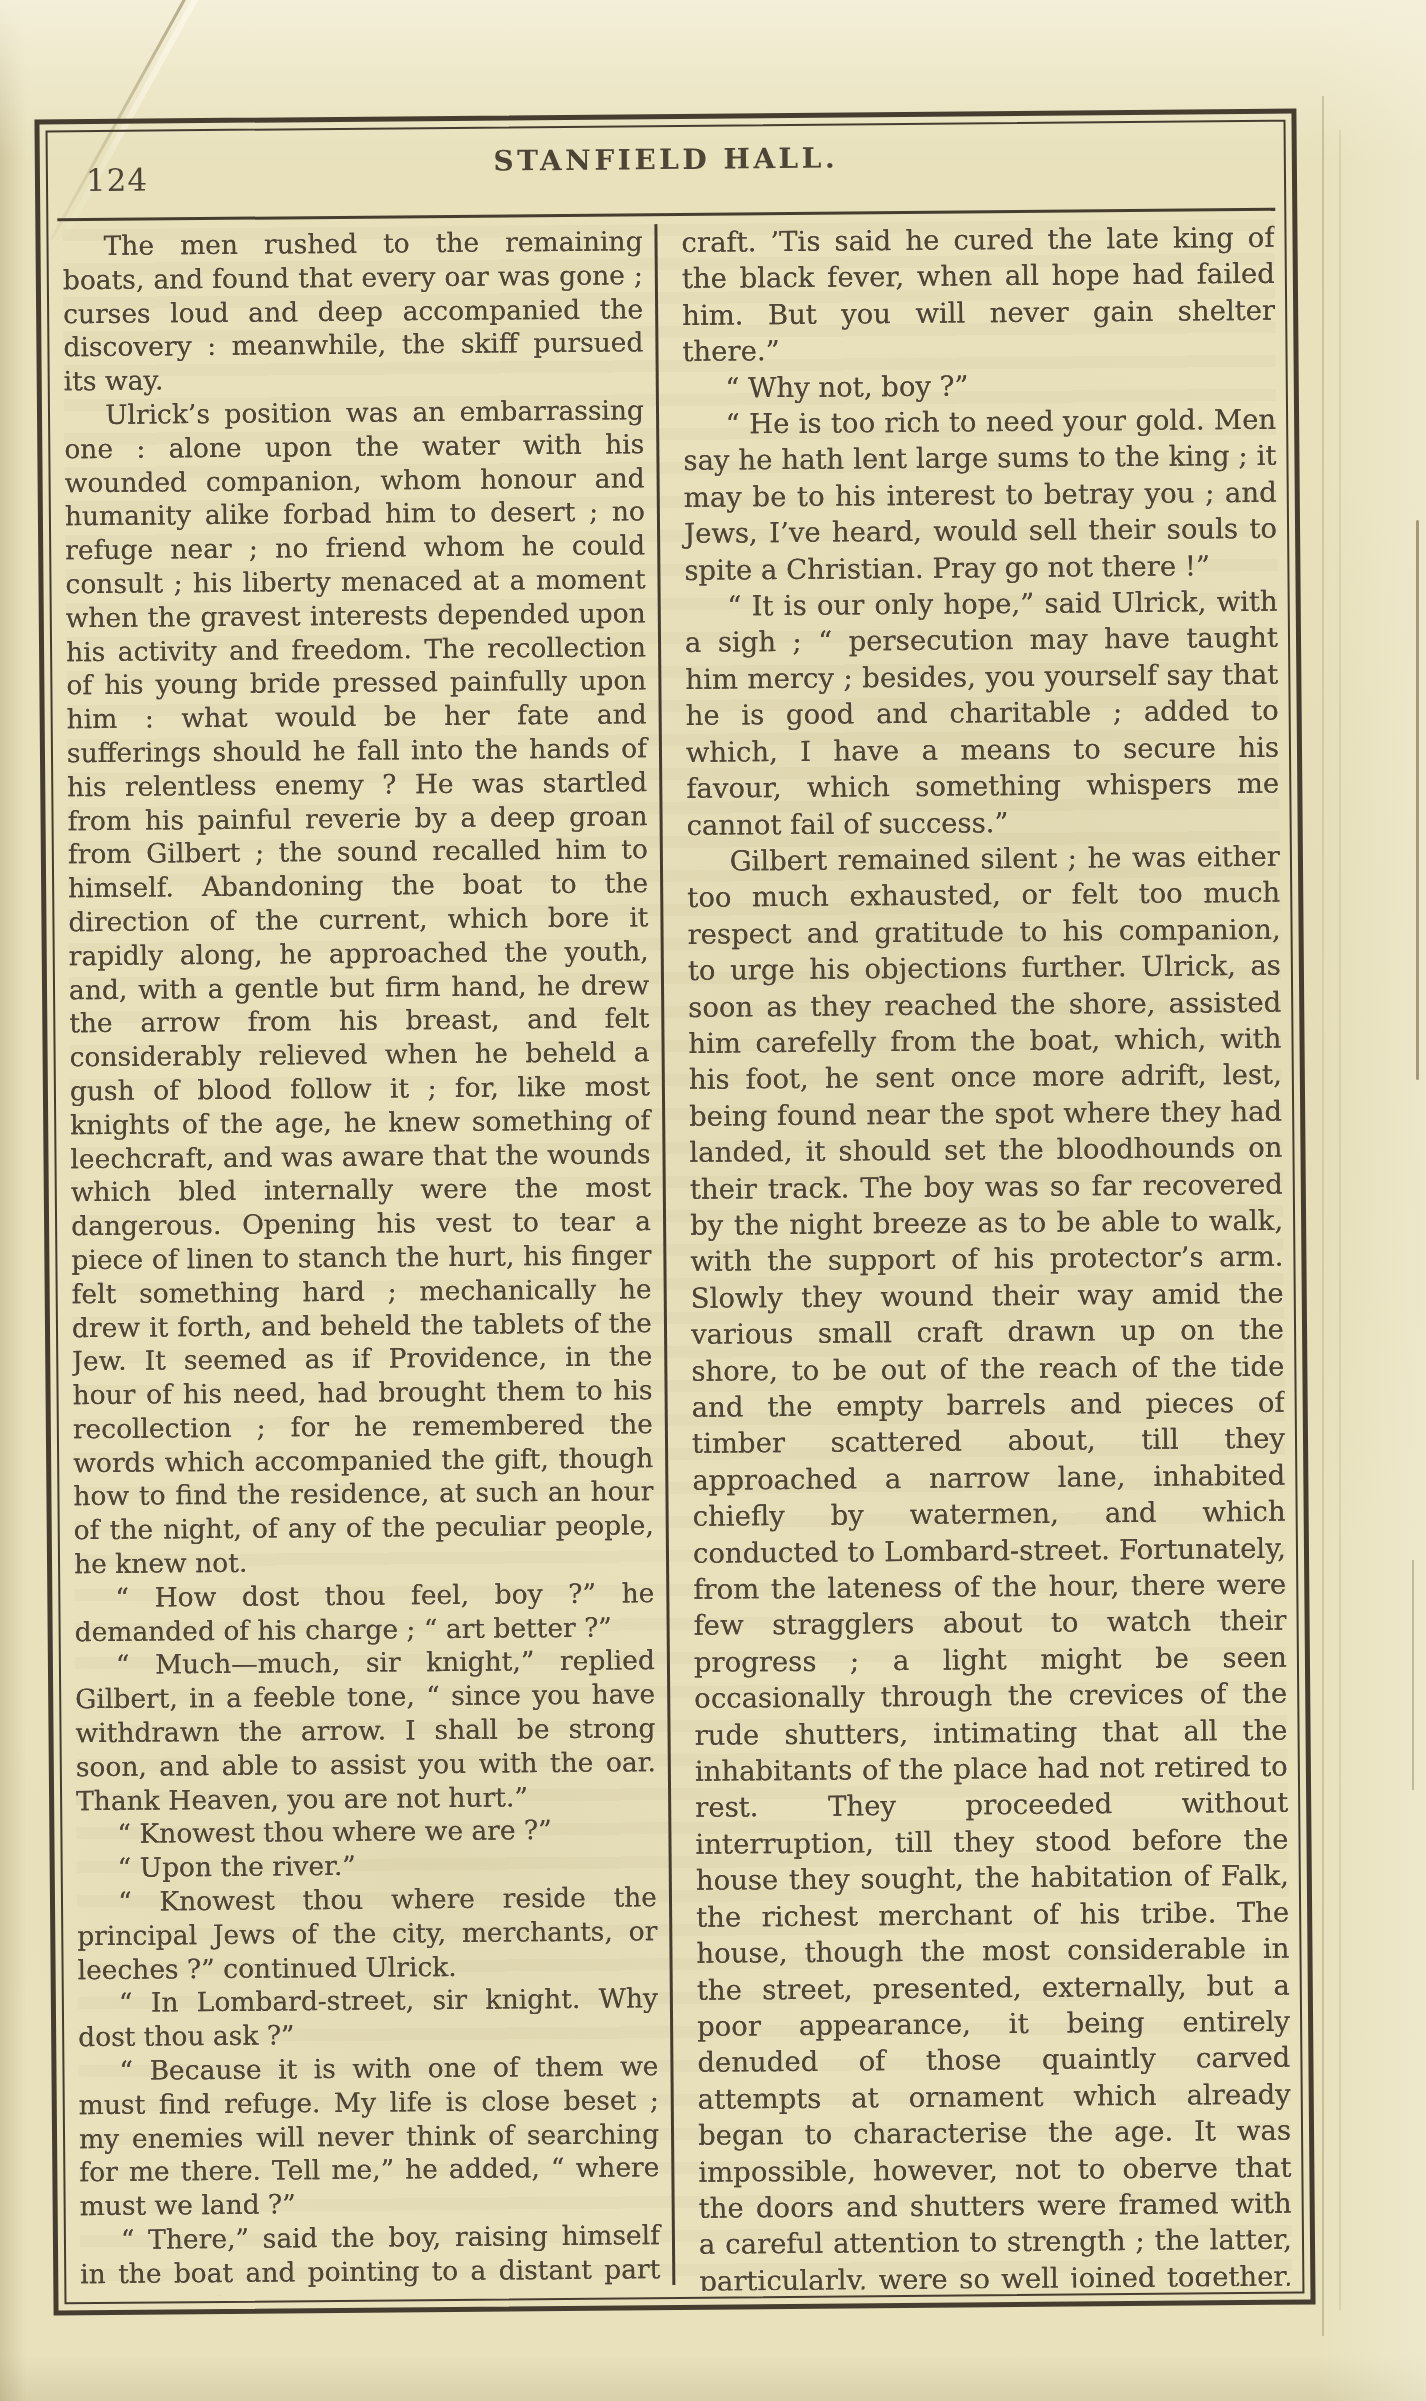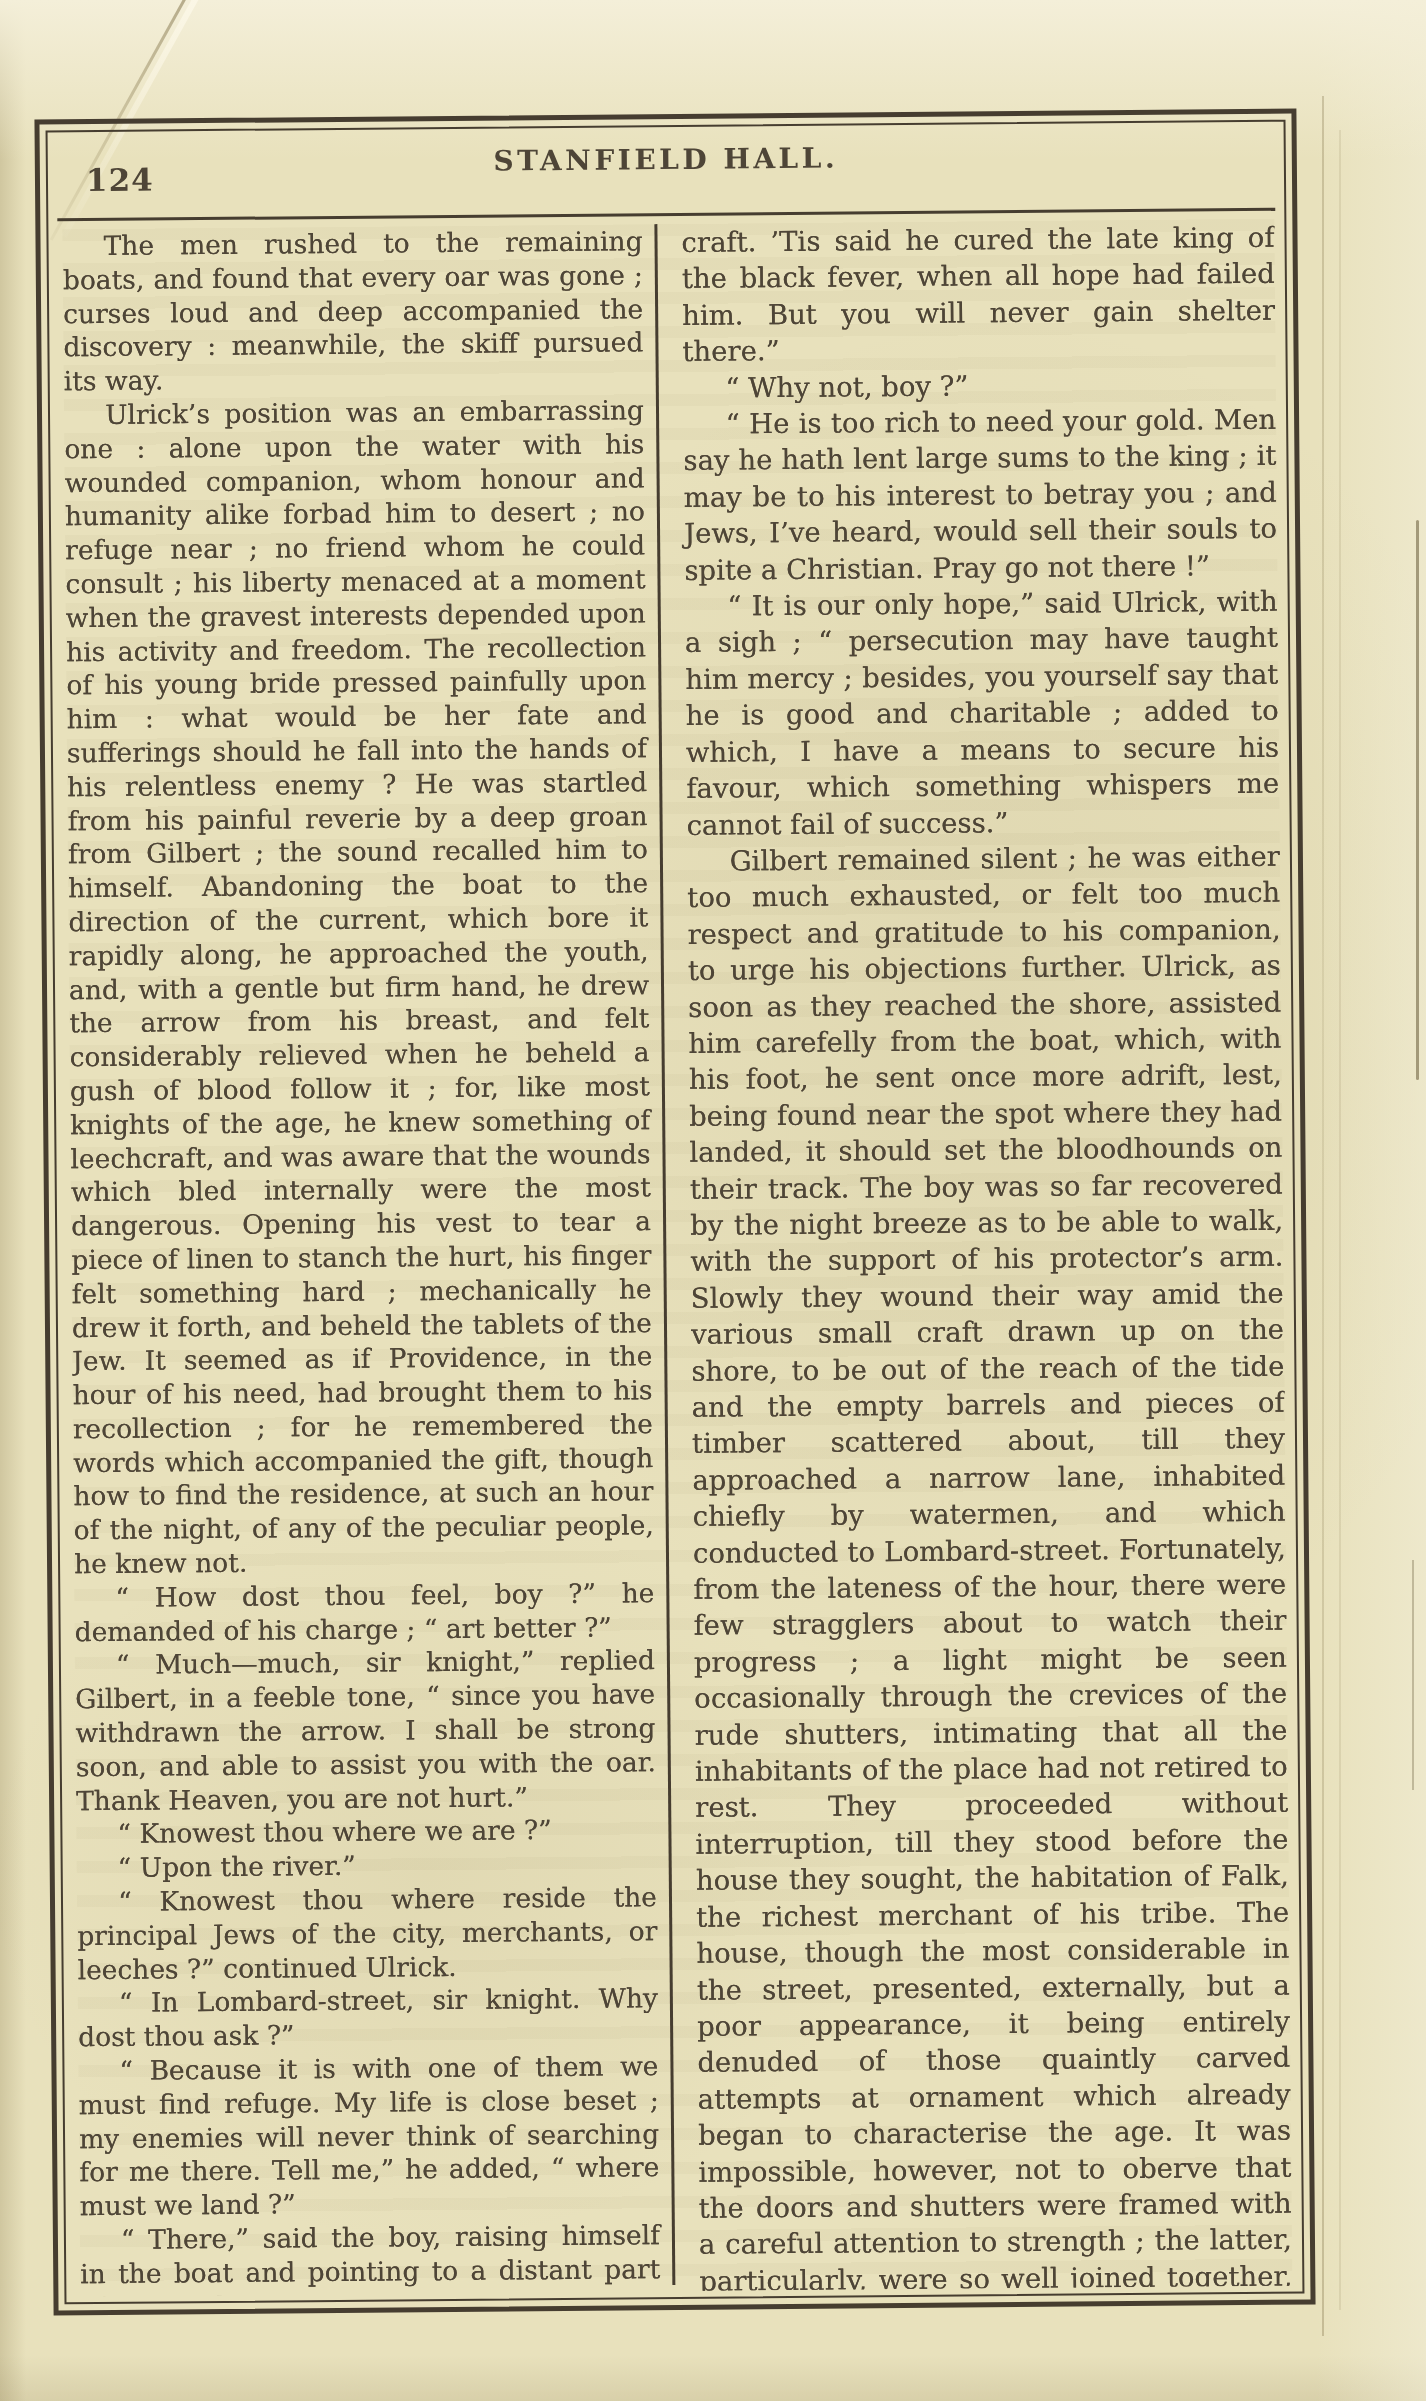--- a/index.html
+++ b/index.html
@@ -38,21 +38,21 @@
     transform:rotate(-0.5deg);
   }
   .frame-inner{
     position:absolute;inset:6px;
     box-sizing:border-box;border:2px solid var(--frame,#463d30);
     display:flex;flex-direction:column;
   }
   .page-header{position:relative;height:86px;flex:none;}
   .page-number{
     position:absolute;left:38px;top:30px;
-    font-size:31px;font-weight:bold;letter-spacing:1px;
+    font-size:31px;font-weight:normal;letter-spacing:1px;
     color:var(--ink,#4e4537);
   }
   .page-title{
     position:absolute;left:0;right:0;top:16px;text-align:center;
     font-size:28px;font-weight:bold;letter-spacing:3.5px;
     color:var(--ink,#4e4537);
   }
   .header-rule{flex:none;height:3px;background:var(--frame,#463d30);margin:0 9px;}
   .columns{
     flex:1;display:flex;min-height:0;overflow:hidden;

